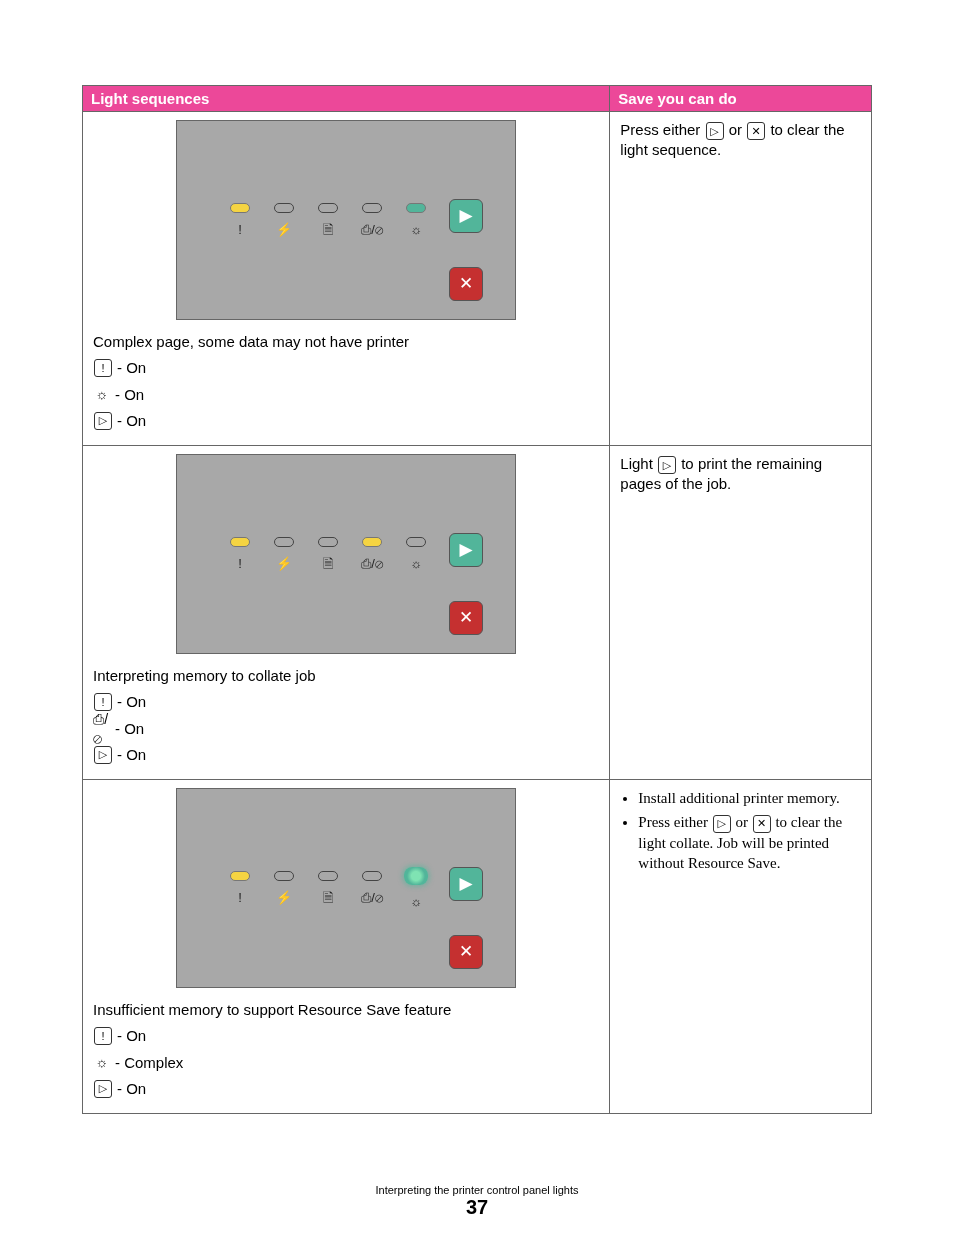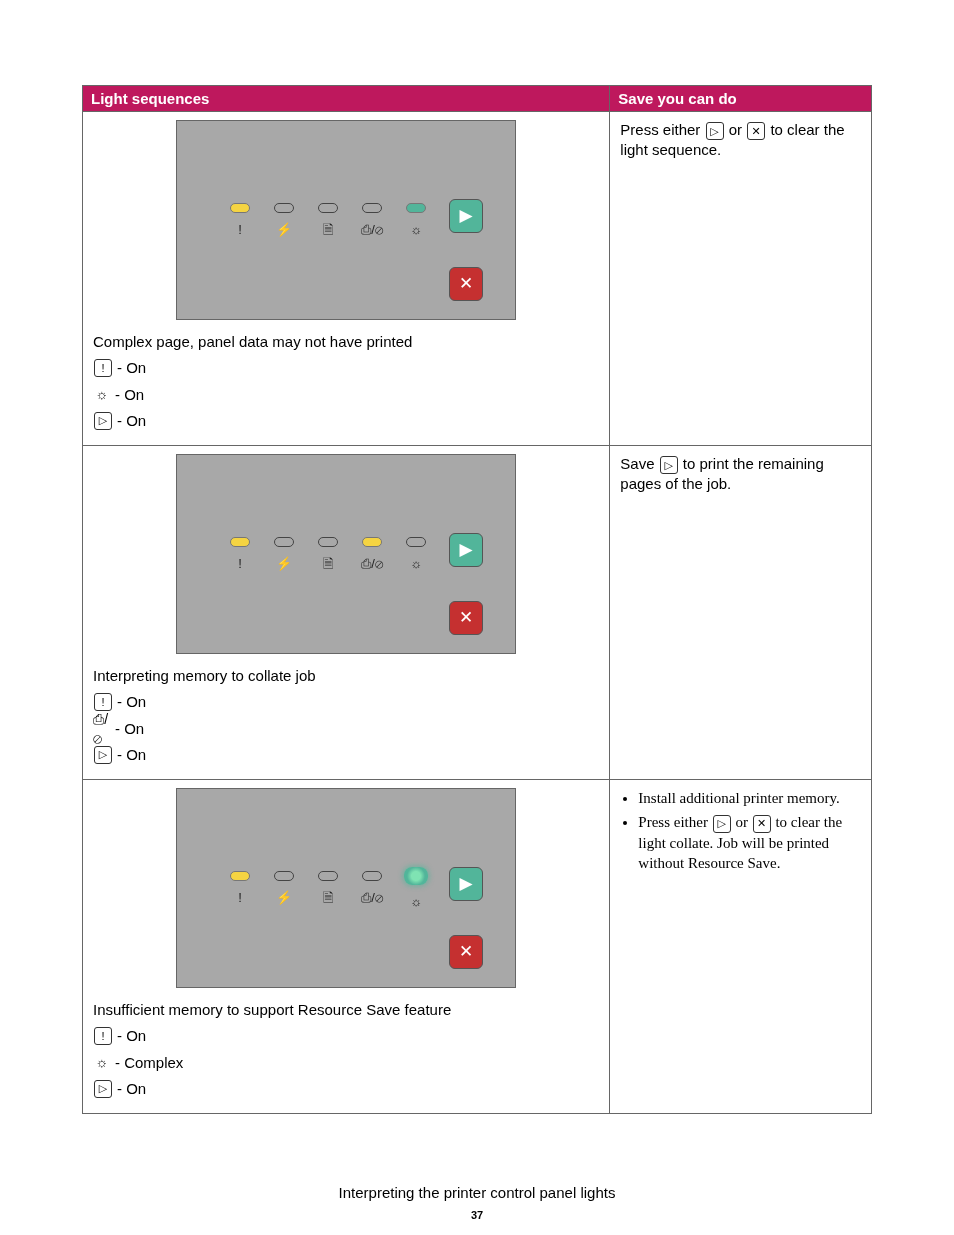--- a/index.html
+++ b/index.html
@@ -13,21 +13,21 @@
   }
   .page {
     padding: 85px 82px 40px 82px;
   }
   table.main {
     width: 100%;
     border-collapse: collapse;
     border: 1px solid #666;
   }
   table.main th {
-    background: #be185d;
+    background: #ec4899;
     color: #fff;
     text-align: left;
     font-weight: bold;
     padding: 4px 8px;
     border: 1px solid #666;
     font-size: 15px;
   }
   table.main td {
     border: 1px solid #666;
     vertical-align: top;
@@ -105,22 +105,22 @@
     background:#fff;
     vertical-align:middle;
     margin:0 1px;
   }
   .plain { display:inline-flex; align-items:center; justify-content:center;
            width:18px; height:18px; font-size:14px; vertical-align:middle; }
 
   ul.actions { margin:0 0 0 18px; padding:0;font-family:Liberation Serif, serif; }
   ul.actions li { margin-bottom:4px; }
 
-  .footer { text-align:center; margin-top:70px; font-size:15px; }
-  .pagenum { text-align:center; font-weight:bold; margin-top:8px; font-size:11px; }
+  .footer { text-align:center; margin-top:70px; font-size:11px; }
+  .pagenum { text-align:center; font-weight:bold; margin-top:0; font-size:20px; }
 </style>
 </head>
 <body>
 
 <div class="page">
 
 <table class="main">
   <thead>
     <tr>
       <th>Light sequences</th>
@@ -137,21 +137,21 @@
               <div class="cell"><span class="led on-yellow"></span><span class="sym">!</span></div>
               <div class="cell"><span class="led"></span><span class="sym">⚡</span></div>
               <div class="cell"><span class="led"></span><span class="sym">🗎</span></div>
               <div class="cell"><span class="led"></span><span class="sym">⎙/⊘</span></div>
               <div class="cell"><span class="led on-green"></span><span class="sym">☼</span></div>
             </div>
             <div class="btn btn-go">▶</div>
             <div class="btn btn-stop">✕</div>
           </div>
         </div>
-        <div class="desc">Complex page, panel data may not have printed</div>
+        <div class="desc">Complex page, some data may not have printer</div>
         <div class="state-line">
               <span class="ib">!</span>
               <span> - On</span>
             </div>
         <div class="state-line">
               <span class="plain">☼</span>
               <span> - On</span>
             </div>
         <div class="state-line">
               <span class="ib">▷</span>
@@ -186,21 +186,21 @@
         <div class="state-line">
               <span class="plain">⎙/⊘</span>
               <span> - On</span>
             </div>
         <div class="state-line">
               <span class="ib">▷</span>
               <span> - On</span>
             </div>
       </td>
       <td class="right">
-        <span>Save </span><span class="ib">▷</span><span> to print the remaining pages of the job.</span>
+        <span>Light </span><span class="ib">▷</span><span> to print the remaining pages of the job.</span>
       </td>
     </tr>
 
     <tr>
       <td class="left">
         <div class="panel-wrap">
           <div class="panel">
             <div class="row-lights">
               <div class="cell"><span class="led on-yellow"></span><span class="sym">!</span></div>
               <div class="cell"><span class="led"></span><span class="sym">⚡</span></div>

